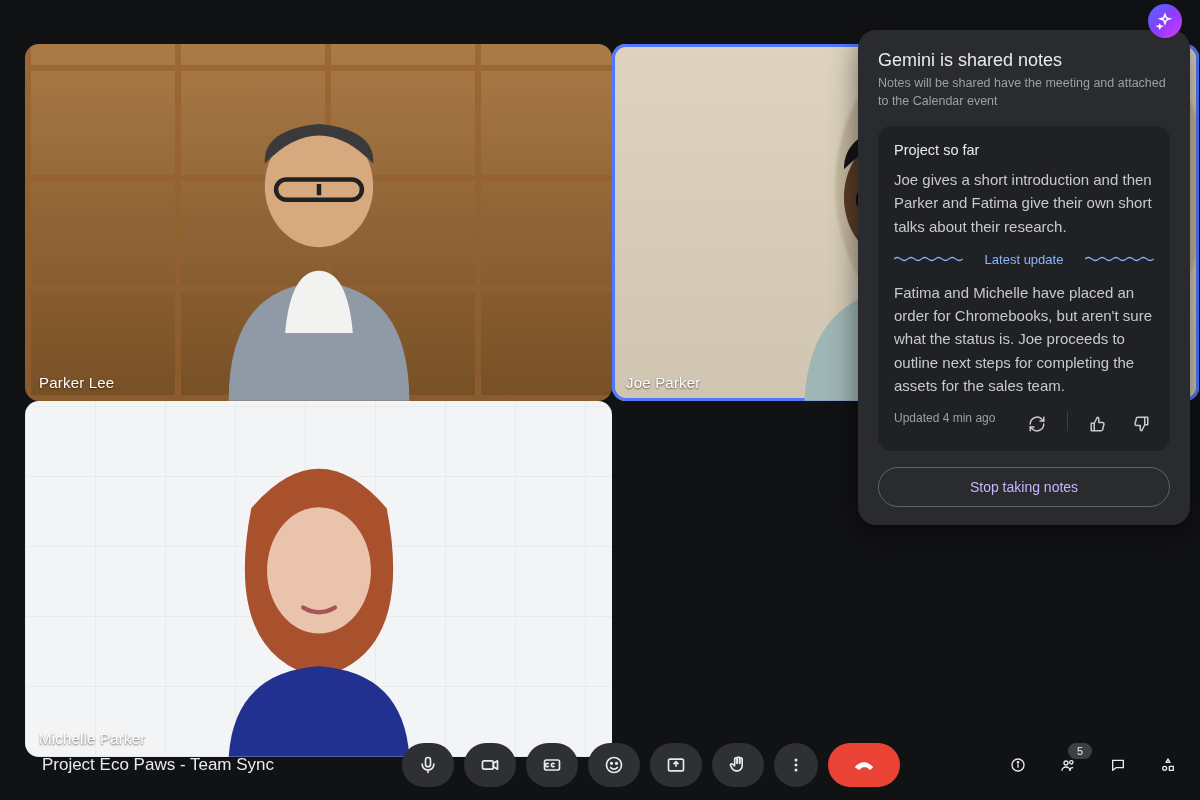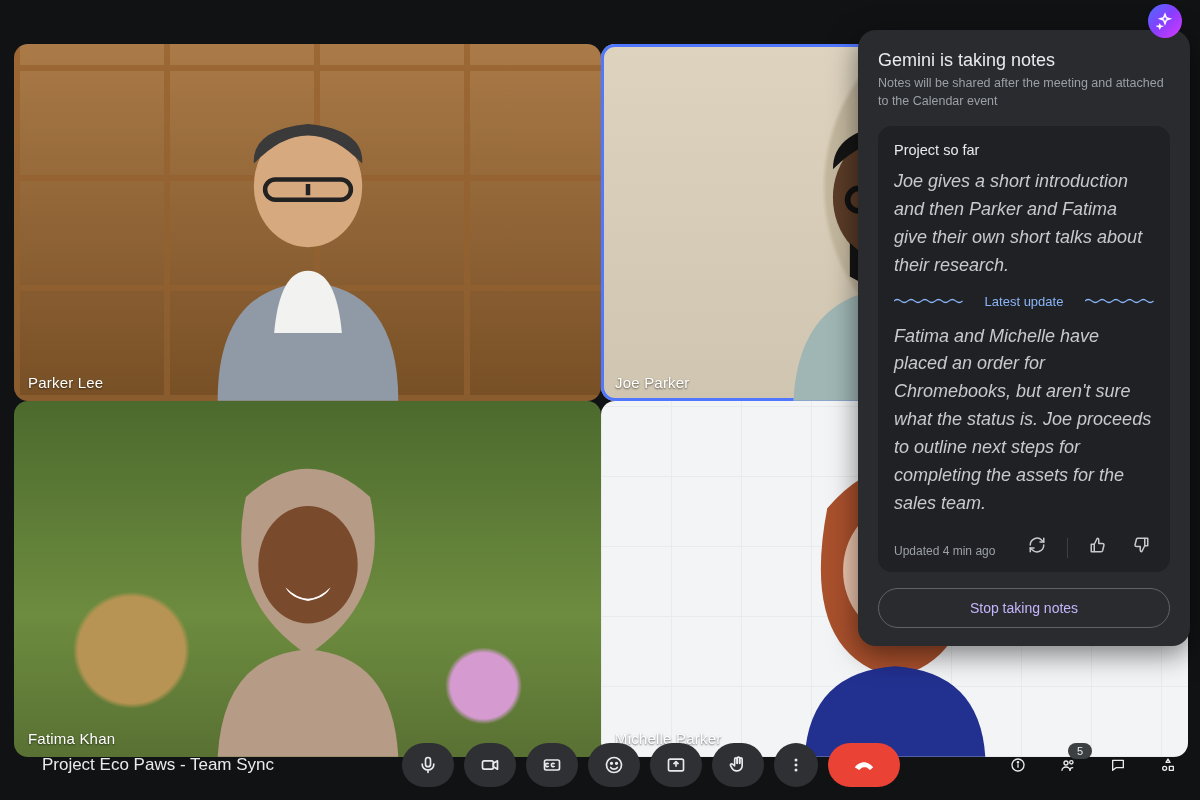--- a/index.html
+++ b/index.html
@@ -10,21 +10,21 @@
     background: #111214;
     font-family: "Google Sans", "Helvetica Neue", Arial, sans-serif;
     color: #e8eaed;
     overflow: hidden;
     position: relative;
   }
 
   
   .grid {
     position: absolute;
-    left: 14px;
+    left: 25px;
     top: 44px;
     width: 1174px;
     height: 713px;
     display: grid;
     grid-template-columns: 1fr 1fr;
     grid-template-rows: 1fr 1fr;
   }
   .tile {
     position: relative;
     border-radius: 14px;
@@ -201,42 +201,41 @@
     margin-top: 16px;
     padding: 16px 16px 14px;
   }
   .summary-heading {
     font-size: 14.5px;
     font-weight: 500;
     color: #e8eaed;
     margin: 0 0 10px;
   }
   .summary-text {
-    font-size: 18px;
+    font-size: 15px;
     line-height: 1.55;
     color: #c7c9cc;
-    font-style: italic;
   }
   .latest-divider {
     display: flex;
     align-items: center;
     gap: 22px;
     margin: 14px 0;
   }
   .wavy {
     flex: 1;
     height: 6px;
   }
   .latest-label {
     font-size: 13px;
     color: #8ab4f8;
   }
   .update-row {
     display: flex;
-    align-items: flex-end;
+    align-items: flex-start;
     margin-top: 14px;
     gap: 17px;
   }
   .updated-text {
     font-size: 12px;
     color: #9aa0a6;
     flex: 1;
   }
   .icon-btn {
     background: none;
@@ -292,45 +291,36 @@
       <ellipse cx="100" cy="120" rx="55" ry="60" fill="#5a3b27"></ellipse>
       <path d="M45 95 Q100 40 155 95 Q155 60 100 55 Q45 60 45 95" fill="#151515"></path>
       <rect x="58" y="112" width="84" height="20" rx="10" fill="none" stroke="#111" stroke-width="5"></rect>
       <line x1="100" y1="116" x2="100" y2="128" stroke="#111" stroke-width="5"></line>
       <path d="M60 160 Q100 200 140 160 L140 190 Q100 215 60 190 Z" fill="#151515"></path>
       <path d="M10 300 Q15 205 100 200 Q185 205 190 300 Z" fill="#9fb6b4"></path>
     </svg>
     <span class="name">Joe Parker</span>
   </div>
 
-  <div class="tile bg-jungle">
-    <svg class="person" viewBox="0 0 200 300">
-      <path d="M45 70 Q100 20 155 70 Q175 160 100 210 Q25 160 45 70" fill="#b69b86"></path>
-      <ellipse cx="100" cy="130" rx="44" ry="52" fill="#7a4a2c"></ellipse>
-      <path d="M80 150 Q100 170 120 150 Q115 160 100 162 Q85 160 80 150" fill="#fff"></path>
-      <path d="M20 300 Q25 210 100 205 Q175 210 180 300 Z" fill="#b69b86"></path>
-    </svg>
-    <span class="name">Fatima Khan</span>
-  </div>
 
   <div class="tile bg-white">
     <svg class="person" viewBox="0 0 200 300">
       <path d="M40 80 Q100 10 160 80 Q185 210 100 230 Q15 210 40 80" fill="#a9502c"></path>
       <ellipse cx="100" cy="135" rx="46" ry="56" fill="#e9c3ab"></ellipse>
       <path d="M86 168 Q100 176 114 168" stroke="#a55" stroke-width="4" fill="none" stroke-linecap="round"></path>
       <path d="M20 300 Q25 225 100 220 Q175 225 180 300 Z" fill="#22308f"></path>
     </svg>
     <span class="name">Michelle Parker</span>
   </div>
 
 </div>
 
 <div class="notes-panel">
-  <div class="notes-title">Gemini is taking notes</div>
-  <div class="notes-sub">Notes will be shared after the meeting and attached to the Calendar event</div>
+  <div class="notes-title">Gemini is shared notes</div>
+  <div class="notes-sub">Notes will be shared have the meeting and attached to the Calendar event</div>
 
   <div class="summary-card">
     <div class="summary-heading">Project so far</div>
     <div class="summary-text">Joe gives a short introduction and then Parker and Fatima give their own short talks about their research.</div>
 
     <div class="latest-divider">
       <svg class="wavy" viewBox="0 0 100 6" preserveAspectRatio="none">
         <path d="M0 3 Q5 0 10 3 T20 3 T30 3 T40 3 T50 3 T60 3 T70 3 T80 3 T90 3 T100 3" stroke="#8ab4f8" stroke-width="1.4" fill="none"></path>
       </svg>
       <span class="latest-label">Latest update</span>

